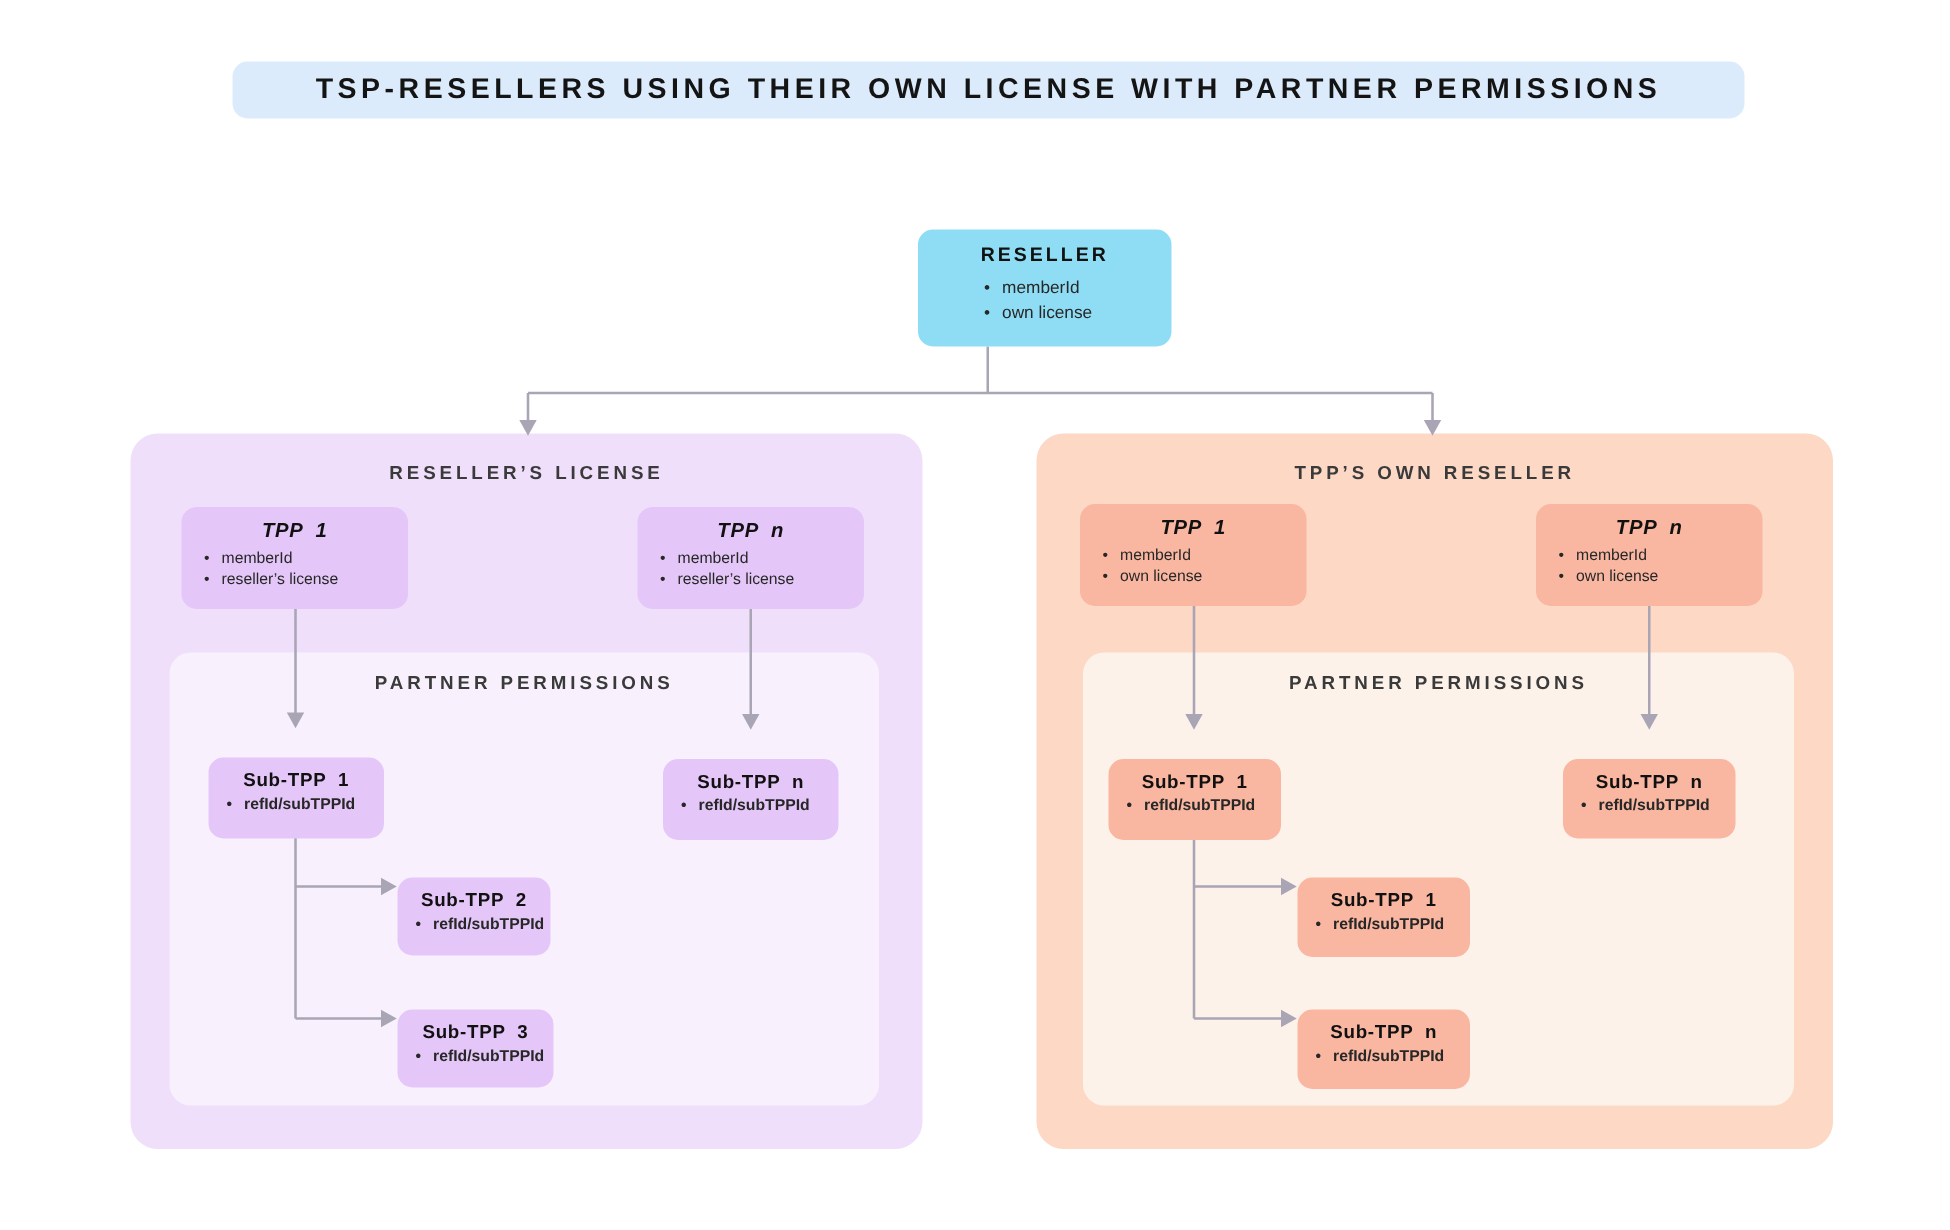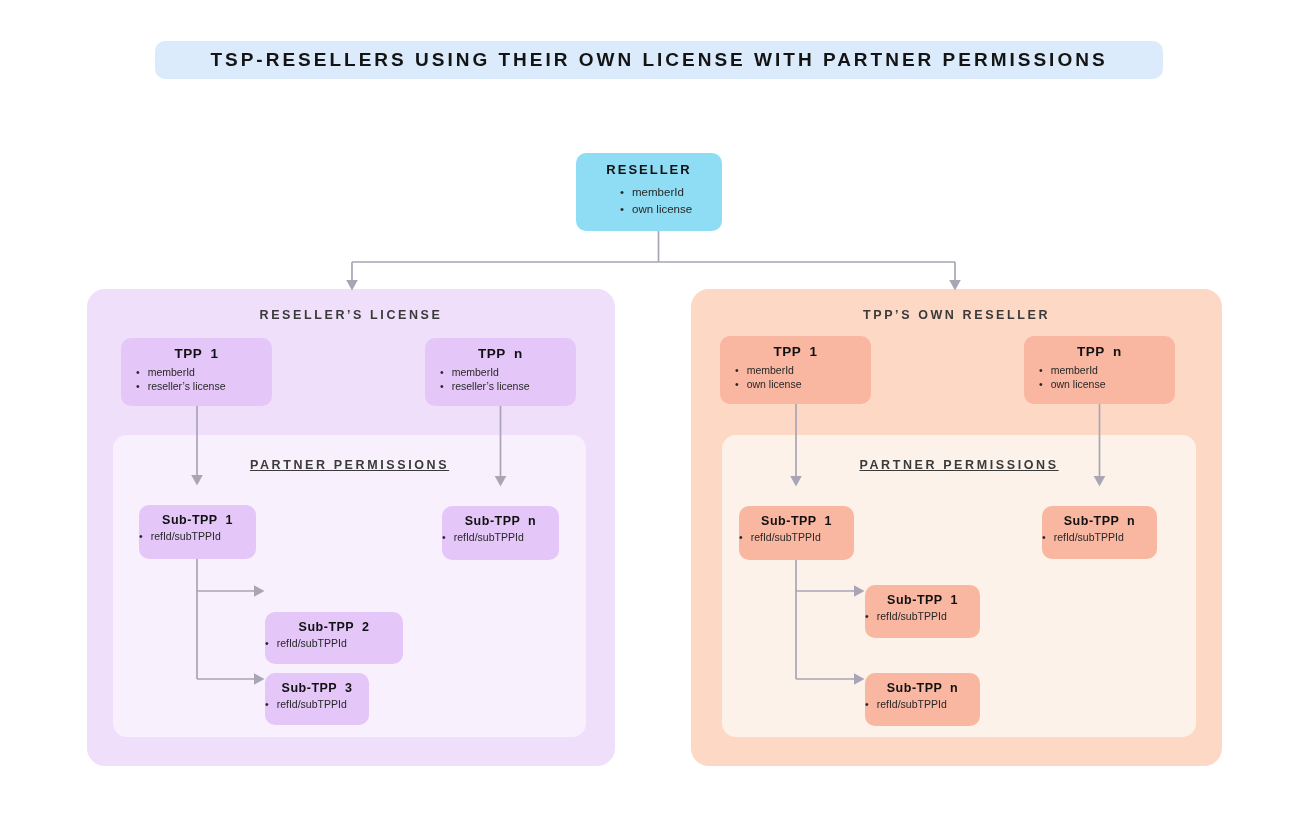--- a/index.html
+++ b/index.html
@@ -34,42 +34,42 @@
   .panel.left{left:87px;top:289px;width:528px;height:477px;background:var(--left_panel_bg);}
   .panel.right{left:691px;top:289px;width:531px;height:477px;background:var(--right_panel_bg);}
   .inner-panel{position:absolute;border-radius:14px;z-index:1;}
   .inner-panel.left{left:113px;top:435px;width:473px;height:302px;background:var(--left_inner_bg);}
   .inner-panel.right{left:722px;top:435px;width:474px;height:302px;background:var(--right_inner_bg);}
   .panel-header{
     position:absolute;width:100%;text-align:center;
     font-size:12.5px;font-weight:bold;letter-spacing:2.6px;color:var(--header_text);
     top:19px;white-space:pre;
   }
-  .inner-panel .panel-header{top:23px;text-decoration:underline;}
+  .inner-panel .panel-header{top:13px;}
   svg.wires{position:absolute;left:0;top:0;z-index:2;}
   .connector-line{stroke:var(--connector);stroke-width:1.7;fill:none;}
   .connector-arrow{fill:var(--connector);stroke:none;}
   .node{position:absolute;z-index:3;border-radius:10px;}
   .node .node-title{
     text-align:center;font-weight:bold;color:#111;white-space:pre;letter-spacing:0.5px;
   }
   .node ul{list-style:none;}
   .node li{display:flex;align-items:baseline;color:#272727;}
   .node li::before{content:"•";margin-right:8px;}
-  .node.reseller{background:var(--reseller_bg);left:576px;top:153px;width:146px;height:78px;}
+  .node.reseller{background:var(--reseller_bg);left:612px;top:153px;width:169px;height:78px;}
   .node.reseller .node-title{margin-top:9px;font-size:13px;letter-spacing:2px;}
   .node.reseller ul{margin-top:7px;padding-left:44px;}
   .node.reseller li{font-size:11.5px;line-height:17px;}
   .node.tpp{width:151px;height:68px;}
-  .node.tpp .node-title{margin-top:8px;font-size:13.5px;}
+  .node.tpp .node-title{margin-top:8px;font-size:13.5px;font-style:italic;}
   .node.tpp ul{margin-top:5px;padding-left:15px;}
   .node.tpp li{font-size:10.5px;line-height:13.5px;}
   .node.sub{width:117px;height:54px;margin-top:20px;}
   .node.sub .node-title{margin-top:8px;font-size:12.5px;}
-  .node.sub ul{margin-top:3px;}
+  .node.sub ul{margin-top:3px;padding-left:12px;font-weight:bold;}
   .node.sub li{font-size:10.5px;line-height:13px;}
   .node.purple{background:var(--purple_node_bg);}
   .node.salmon{background:var(--salmon_node_bg);}
 </style>
 </head>
 <body>
 
 <div class="banner">
   <h1>TSP-RESELLERS USING THEIR OWN LICENSE WITH PARTNER PERMISSIONS</h1>
 </div>
@@ -146,21 +146,21 @@
   <ul>
     <li>refId/subTPPId</li>
   </ul>
 </div>
 <div class="node sub purple" style="left:442px;top:486px;">
   <div class="node-title">Sub-TPP  n</div>
   <ul>
     <li>refId/subTPPId</li>
   </ul>
 </div>
-<div class="node sub purple" style="left:265px;top:592px;width:138px;height:52px;">
+<div class="node sub purple" style="left:265px;top:565px;width:102px;height:52px;">
   <div class="node-title">Sub-TPP  2</div>
   <ul>
     <li>refId/subTPPId</li>
   </ul>
 </div>
 <div class="node sub purple" style="left:265px;top:653px;width:104px;height:52px;">
   <div class="node-title">Sub-TPP  3</div>
   <ul>
     <li>refId/subTPPId</li>
   </ul>

